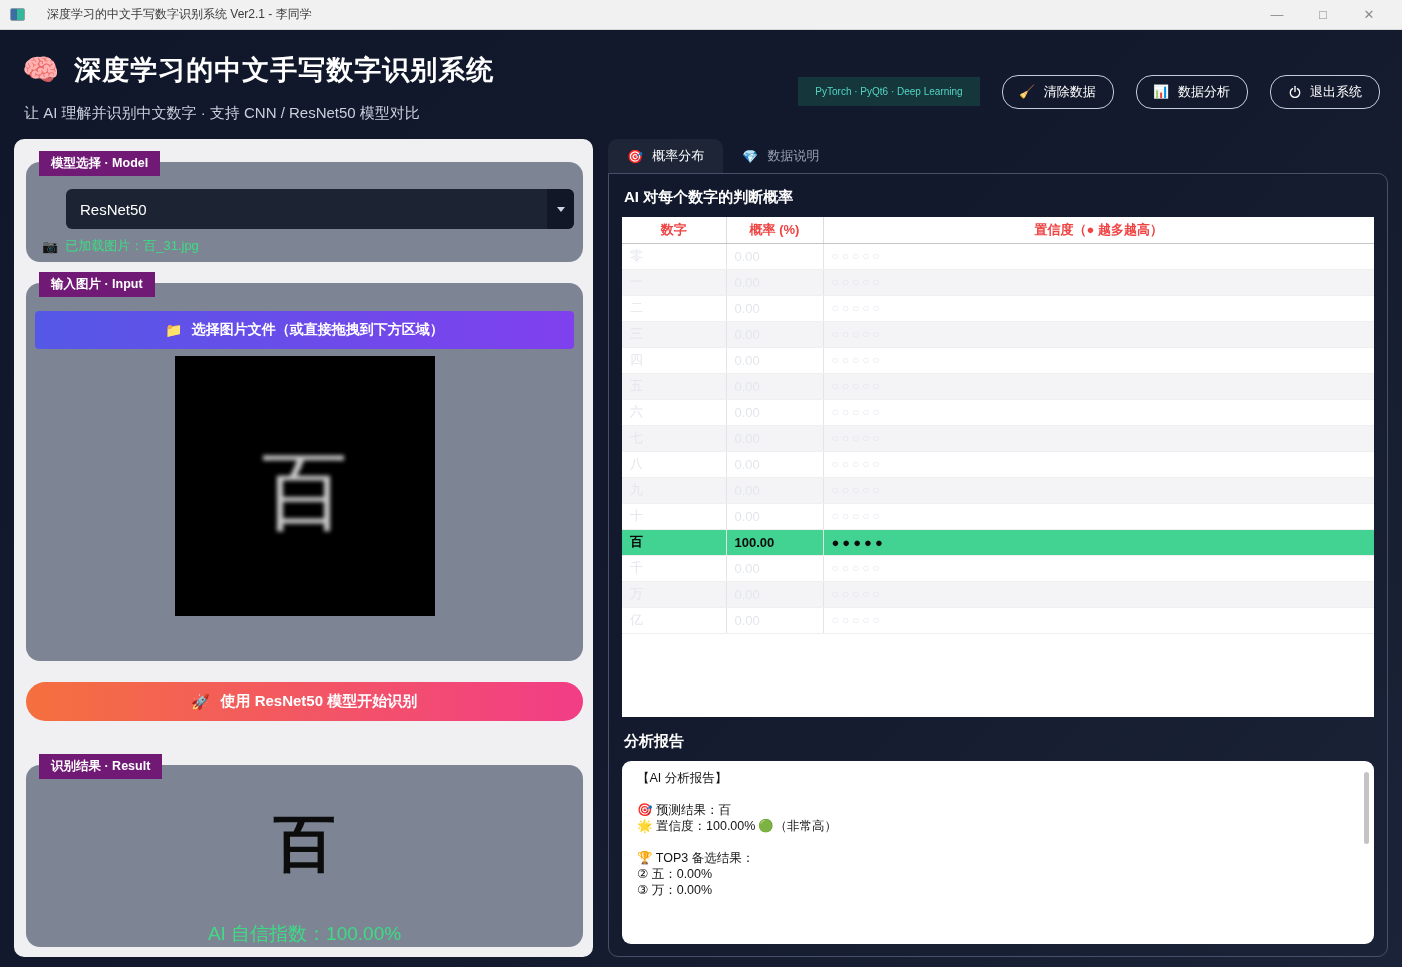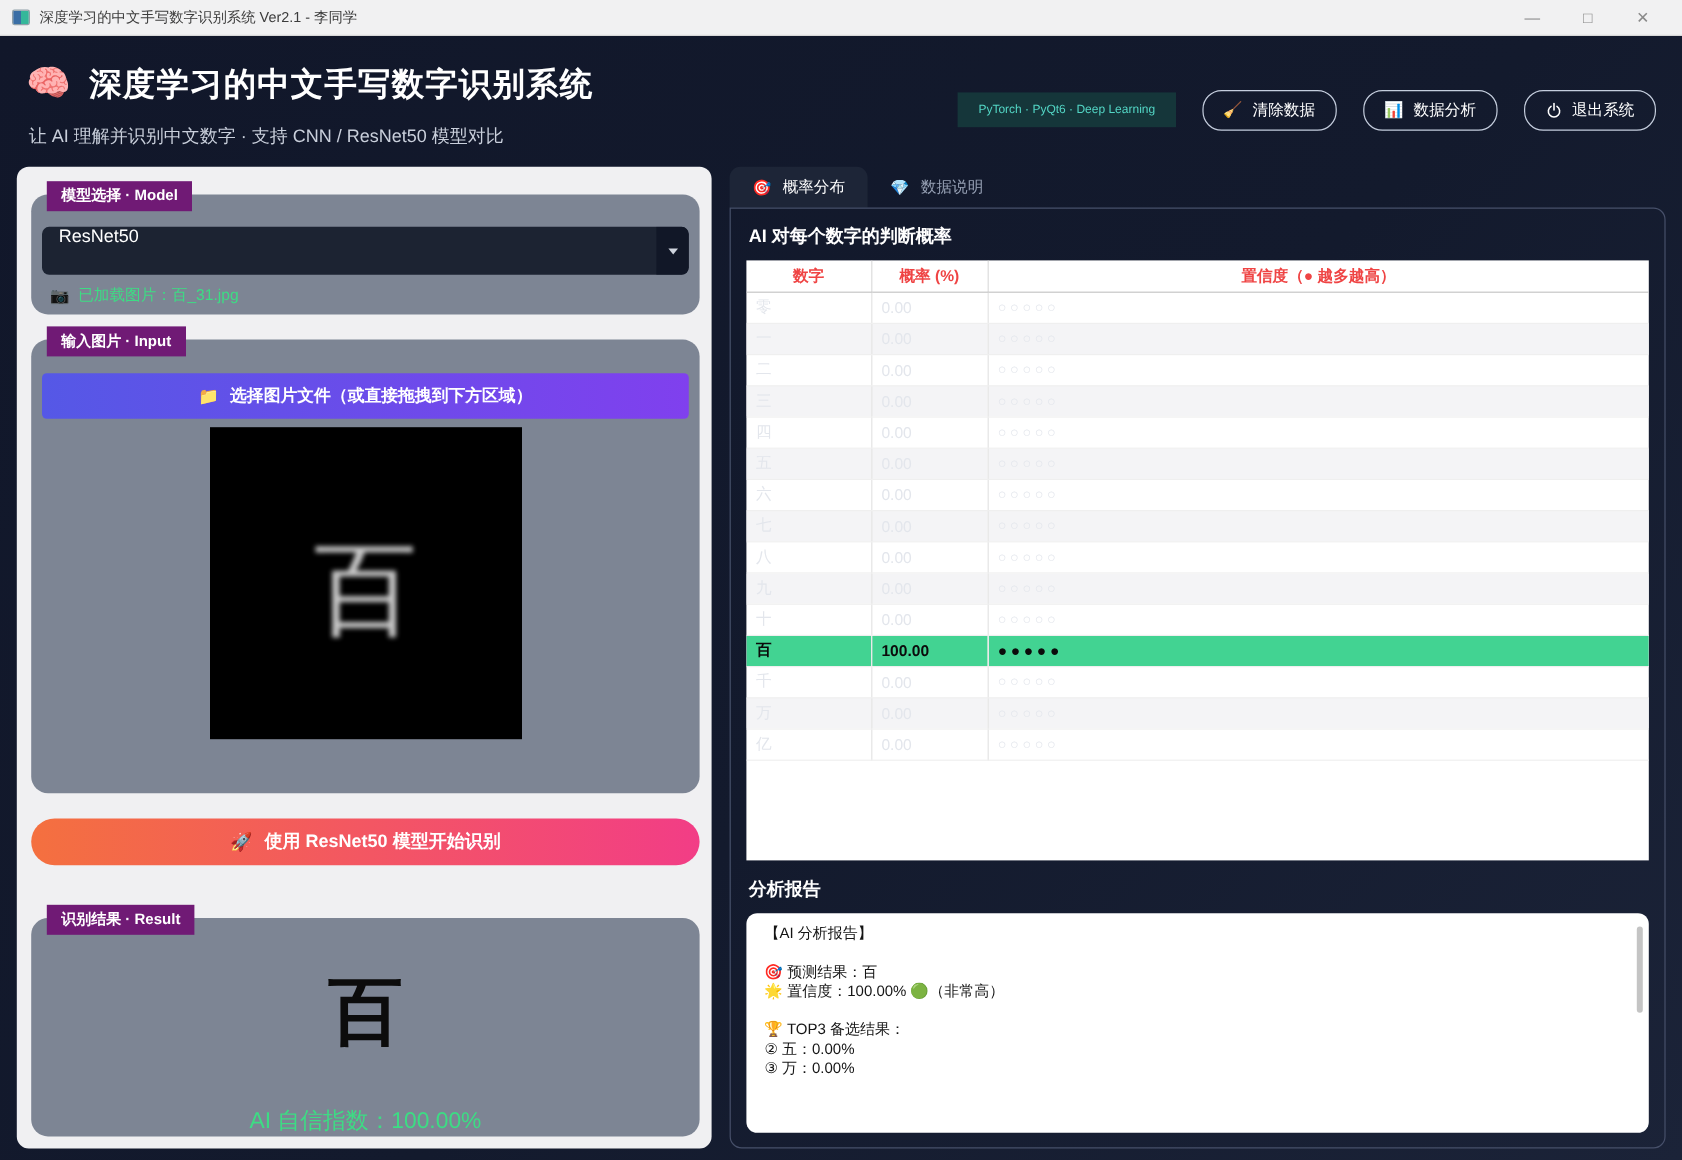--- a/index.html
+++ b/index.html
@@ -1,21 +1,21 @@
 <!DOCTYPE html>
 <html><head>
 <meta charset="utf-8">
 <style>
   * { box-sizing: border-box; margin: 0; padding: 0; }
   html,body { width:1402px; height:967px; overflow:hidden; }
   body { font-family:"Liberation Sans","DejaVu Sans",sans-serif; background:#10141f; }
 
   
   .titlebar { height:30px; background:#f1f1f2; display:flex; align-items:center;
-              padding:0 10px; gap:8px; color:#3c3c3c; font-size:12px;
+              padding:0 10px; gap:22px; color:#3c3c3c; font-size:12px;
               border-bottom:1px solid #d8d8d8; }
   .app-icon { width:15px; height:13px; border:1px solid #8fa0a8; background:
               linear-gradient(90deg,#3a6ea5 0 50%, #35b79a 50% 100%); border-radius:2px; }
   .tb-controls { margin-left:auto; display:flex; align-items:center; gap:0; }
   .tb-btn { width:46px; height:28px; display:flex; align-items:center; justify-content:center;
             color:#8a8a8a; font-size:13px; cursor:default; }
 
   
   .app { height:937px; background:linear-gradient(135deg,#11172a 0%, #131a2d 55%, #1b2338 100%);
          display:flex; flex-direction:column; padding:0 14px 10px 14px; }
@@ -37,22 +37,22 @@
   .content { display:flex; gap:15px; margin-top:16px; flex:1; min-height:0; }
 
   
   .left-panel { width:579px; flex:none; background:#f0f0f2; border-radius:10px;
                 padding:13px 10px 10px 12px; display:flex; flex-direction:column; }
   .group { position:relative; background:#7d8594; border-radius:14px; }
   .group-tag { position:absolute; top:-11px; left:13px; background:#701a75; color:#fff;
                font-weight:bold; font-size:12.5px; padding:4px 12px; white-space:nowrap; }
   .model-group { height:110px; margin-top:10px; padding:27px 9px 0 9px; }
   .dropdown { height:40px; background:#1c2332; border-radius:6px; display:flex;
-              color:#fff; font-size:15px; padding-left:14px;
-              cursor:pointer; overflow:hidden; }
+              align-items:center; color:#fff; font-size:15px; padding-left:14px;
+              cursor:pointer; overflow:hidden;margin-left:31px; }
   .arrow-zone { margin-left:auto; width:27px; align-self:stretch; background:#10territory;
                 background:#111727; display:flex; align-items:center; justify-content:center;
                 border-radius:0 6px 6px 0; }
   .caret-down { width:0; height:0; border-left:4px solid transparent;
                 border-right:4px solid transparent; border-top:5px solid #cfd4de; }
   .loaded { color:#3ddc84; font-size:13px; margin:8px 0 0 7px; display:flex; gap:7px; align-items:center; }
   .loaded .ic { filter:brightness(.55); font-size:13px; }
 
   .input-group { height:428px; margin-top:21px; padding:28px 9px 0 9px; }
   .choose-btn { width:100%; height:38px; border:none; border-radius:4px;

